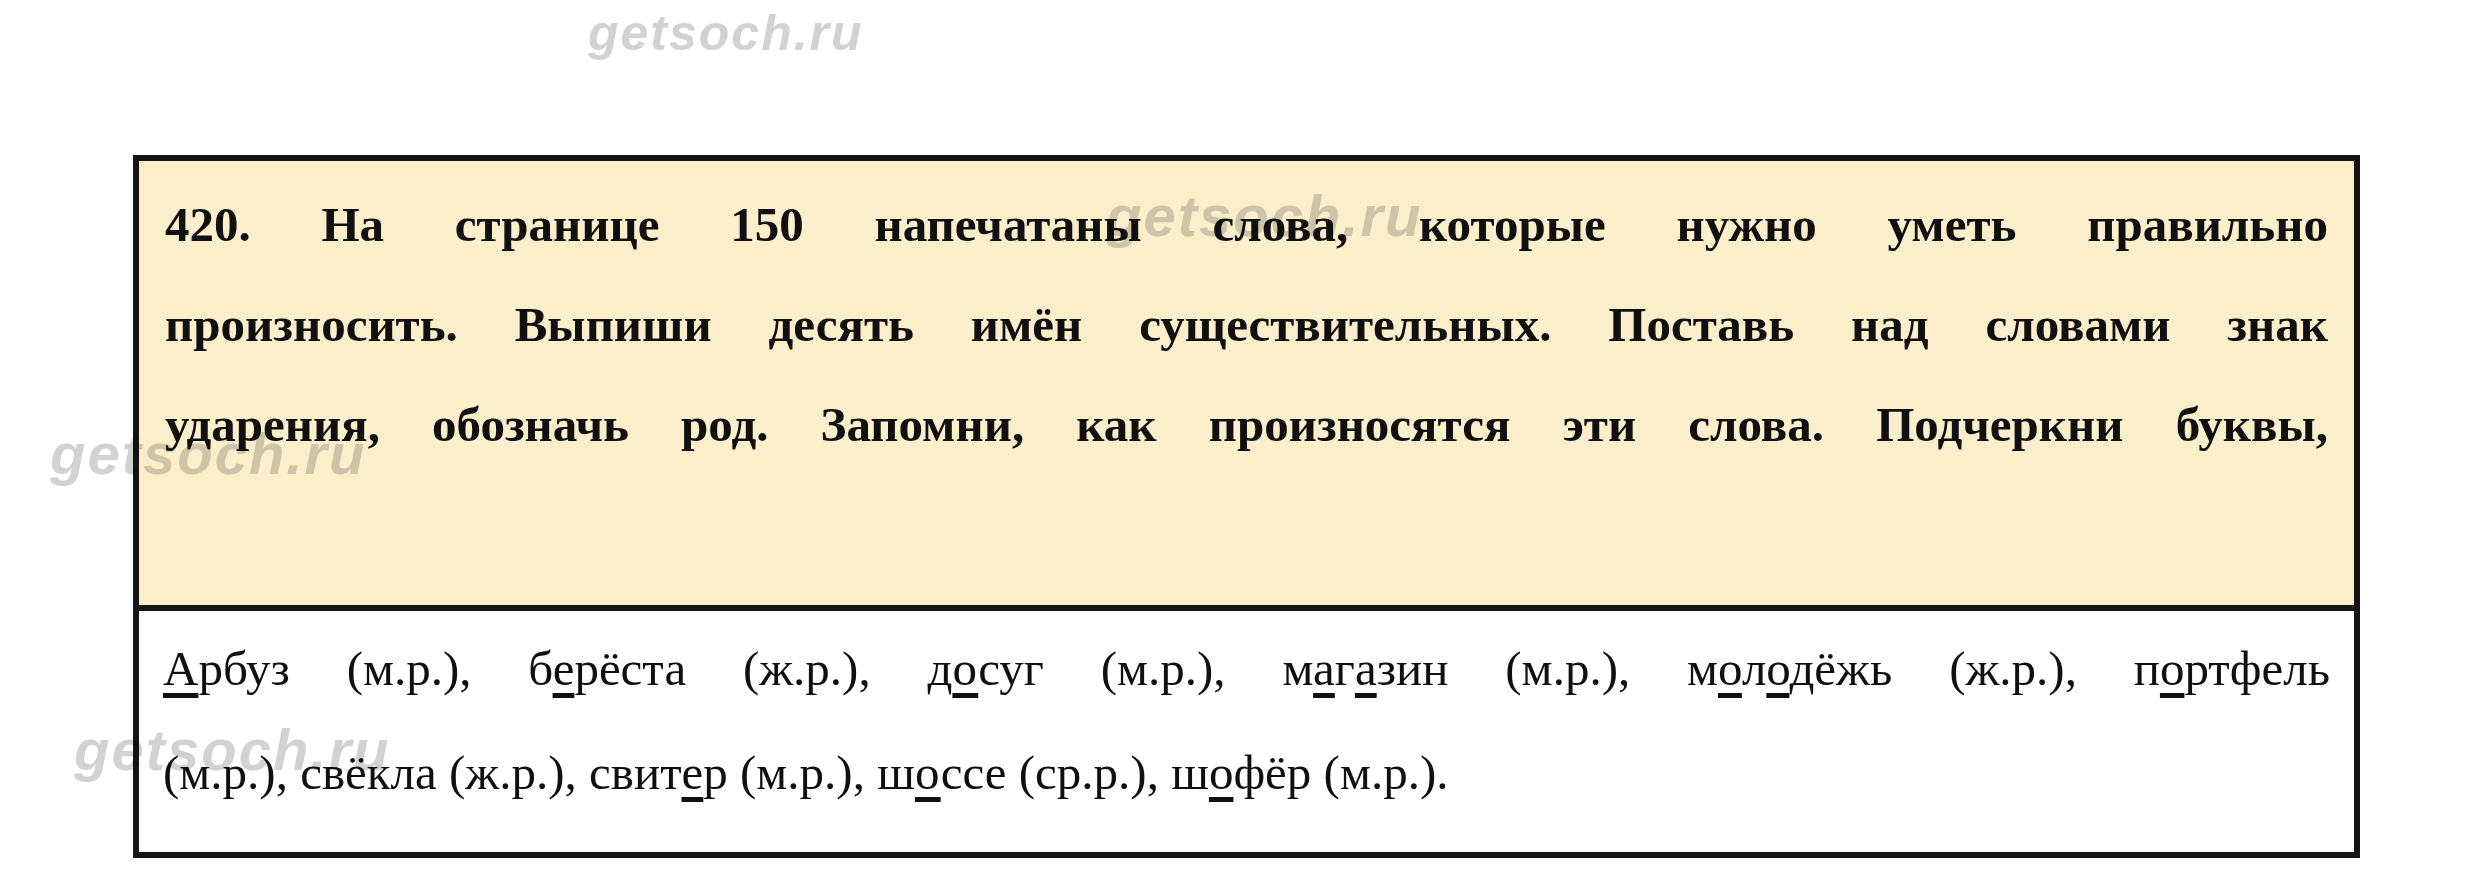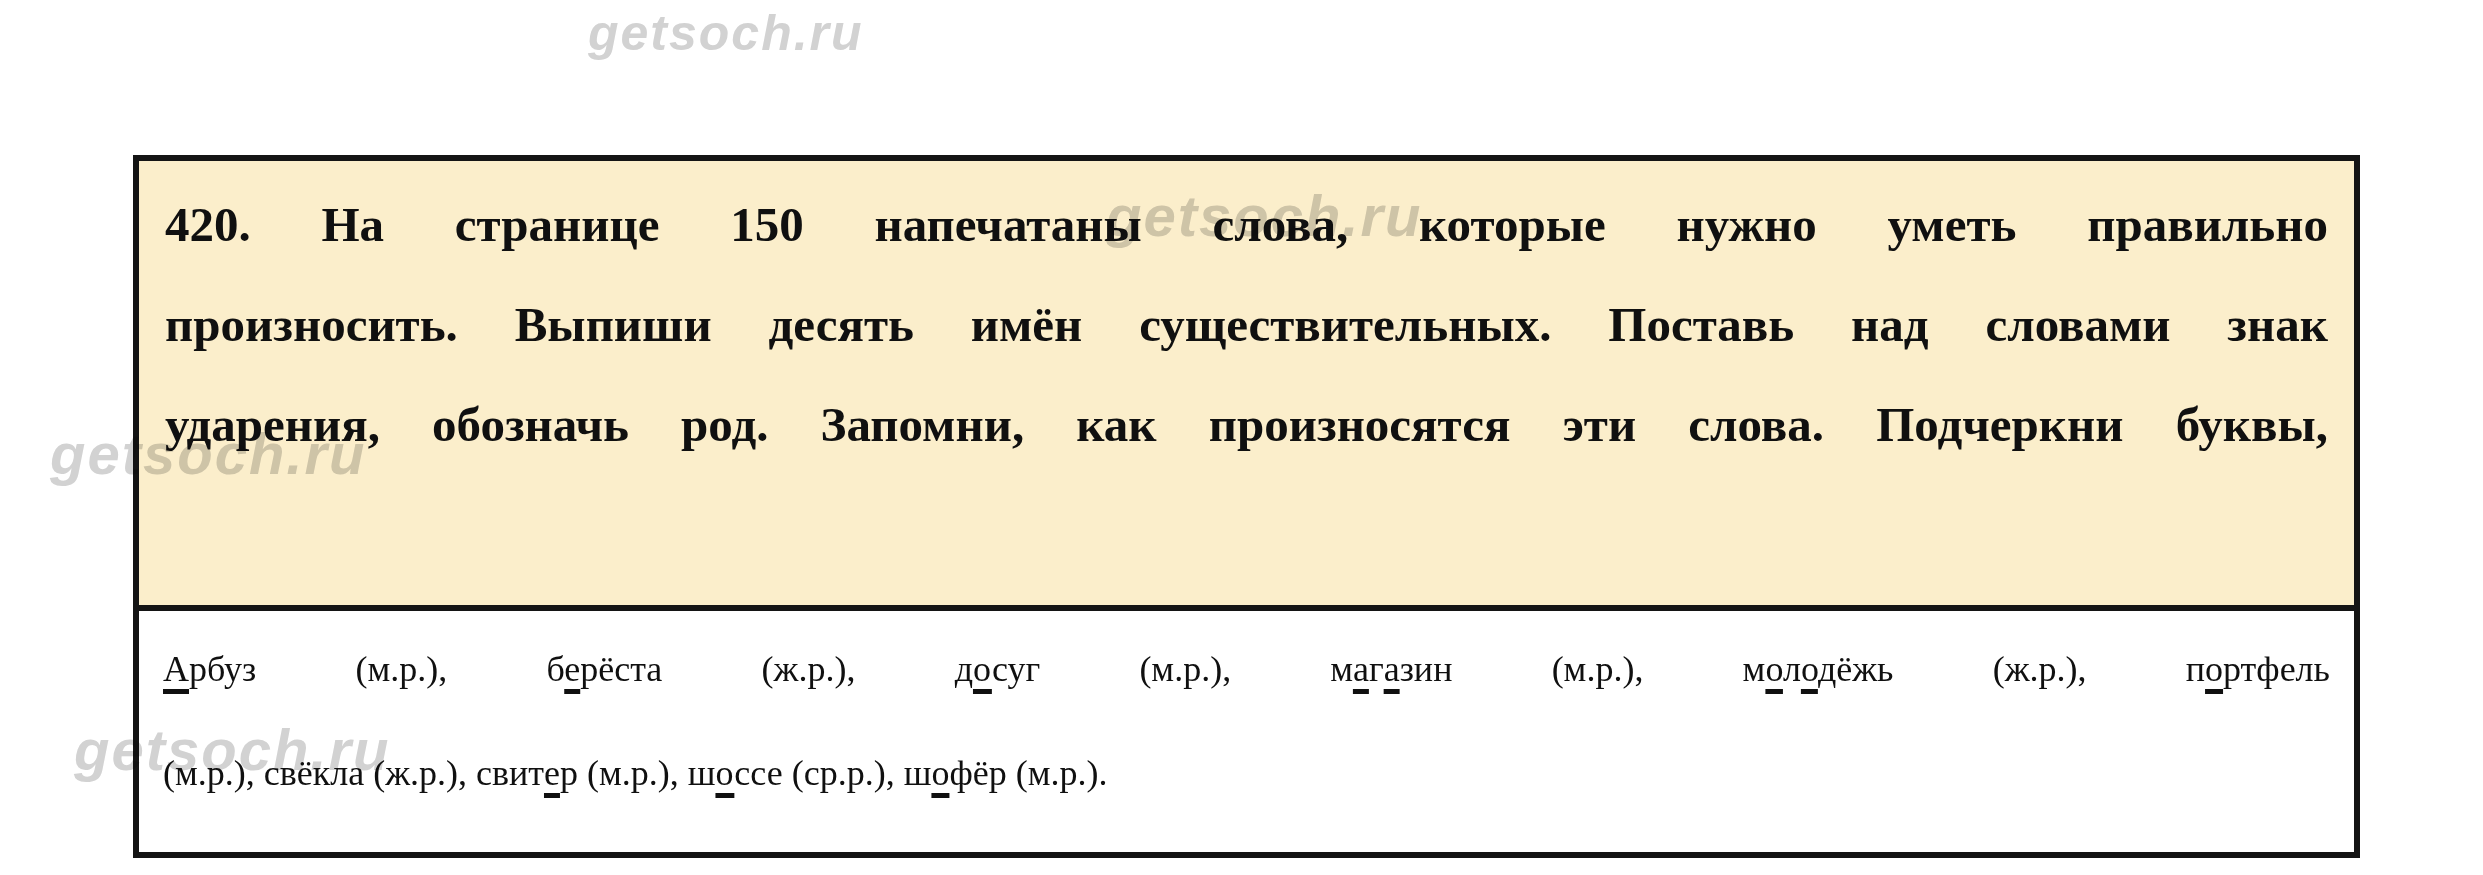--- a/index.html
+++ b/index.html
@@ -56,21 +56,21 @@
     color: var(--text, #101010);
   }
   .task-line { text-align: justify; text-align-last: justify; }
   .task-line.last { text-align: left; text-align-last: left; }
   .task-number { font-weight: bold; }
 
   .answer-section {
     background: #ffffff;
     flex: 1;
     padding: 6px 24px 0 24px;
-    font-size: 36px;
+    font-size: 49px;
     line-height: 104px;
     color: var(--text, #101010);
   }
   .answer-line { text-align: justify; text-align-last: justify; }
   .answer-line.last { text-align: right; text-align-last: left; }
 
   .u {
     text-decoration: underline;
     text-decoration-thickness: 5px;
     text-underline-offset: 8px;

